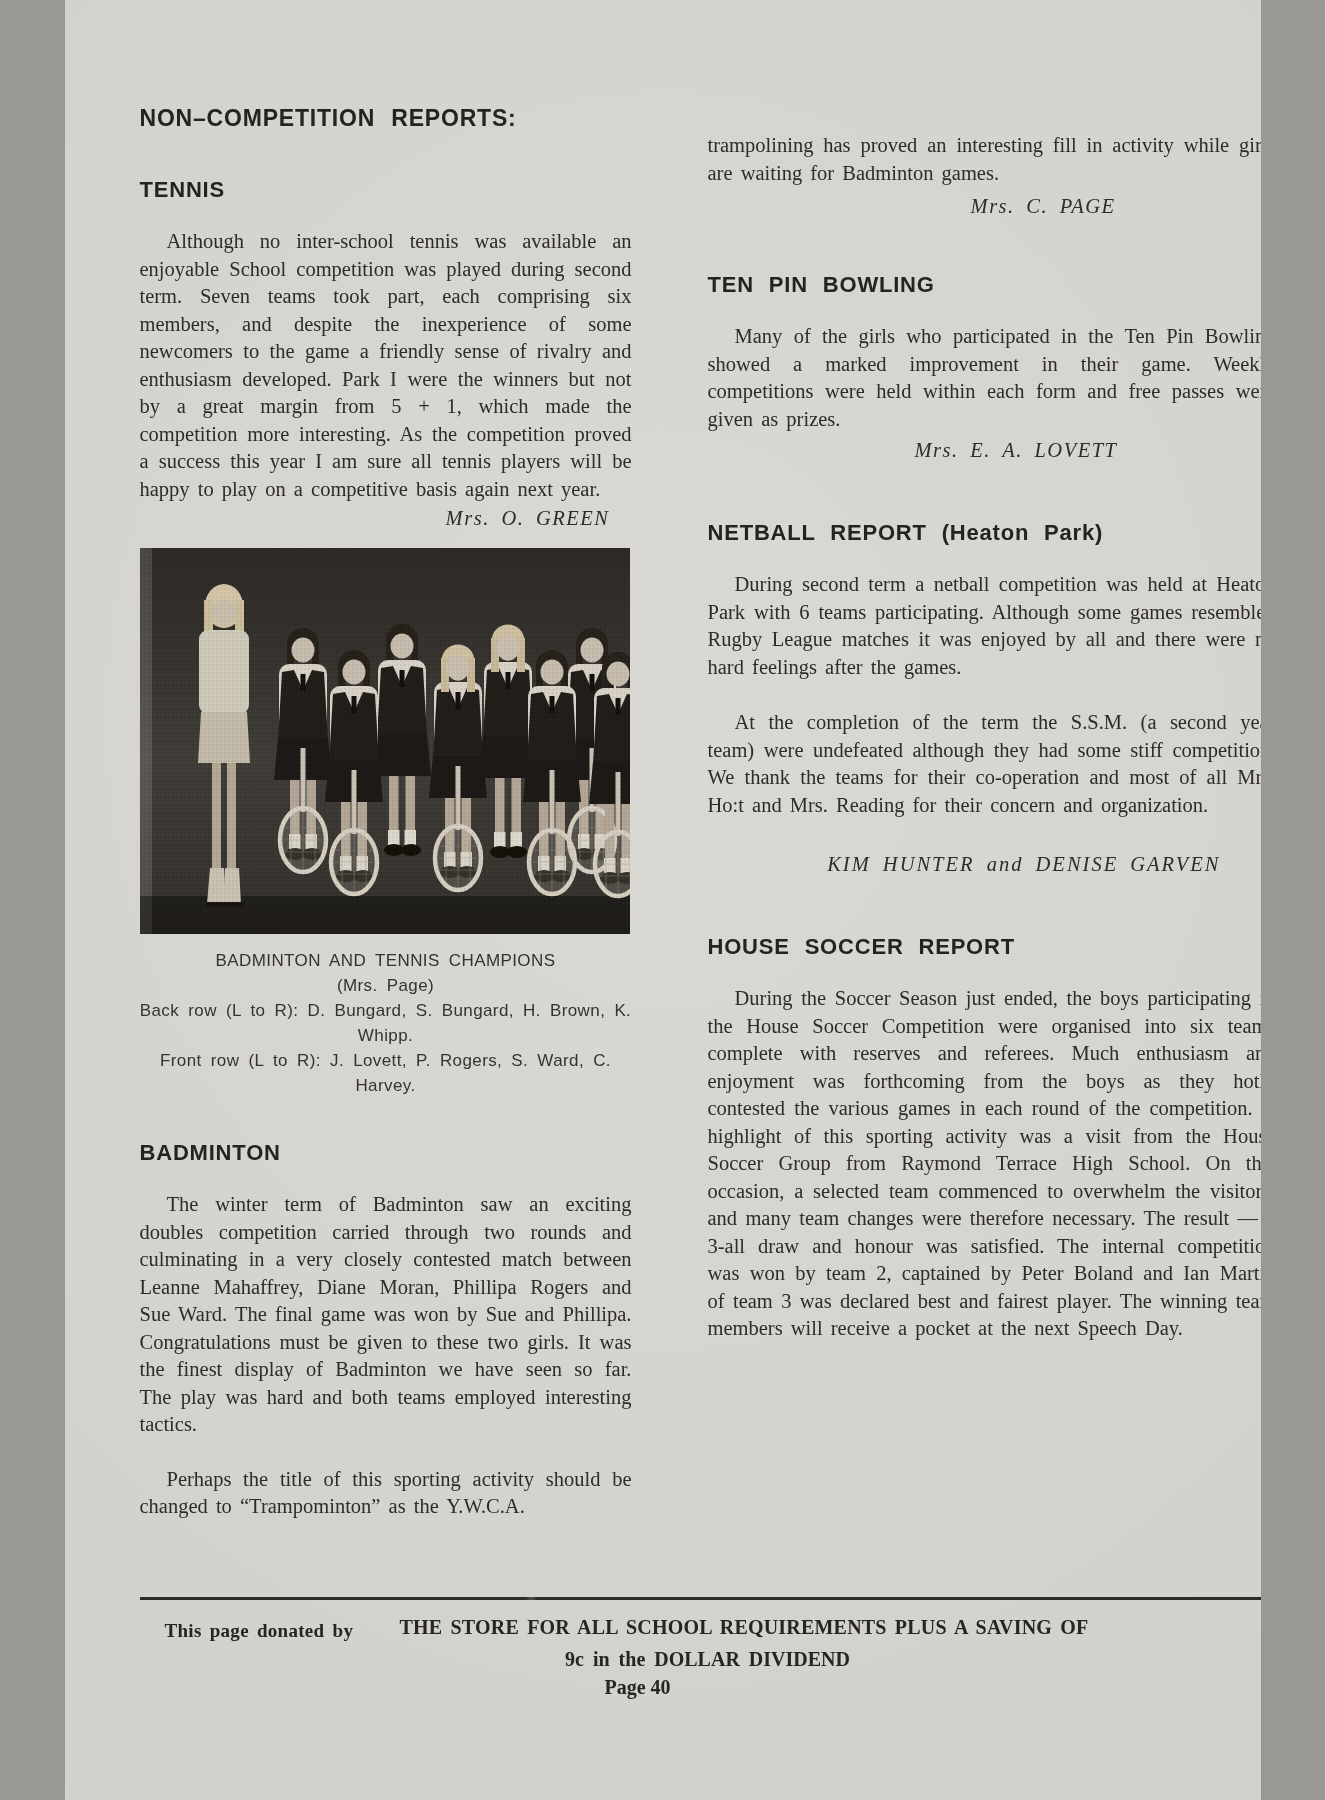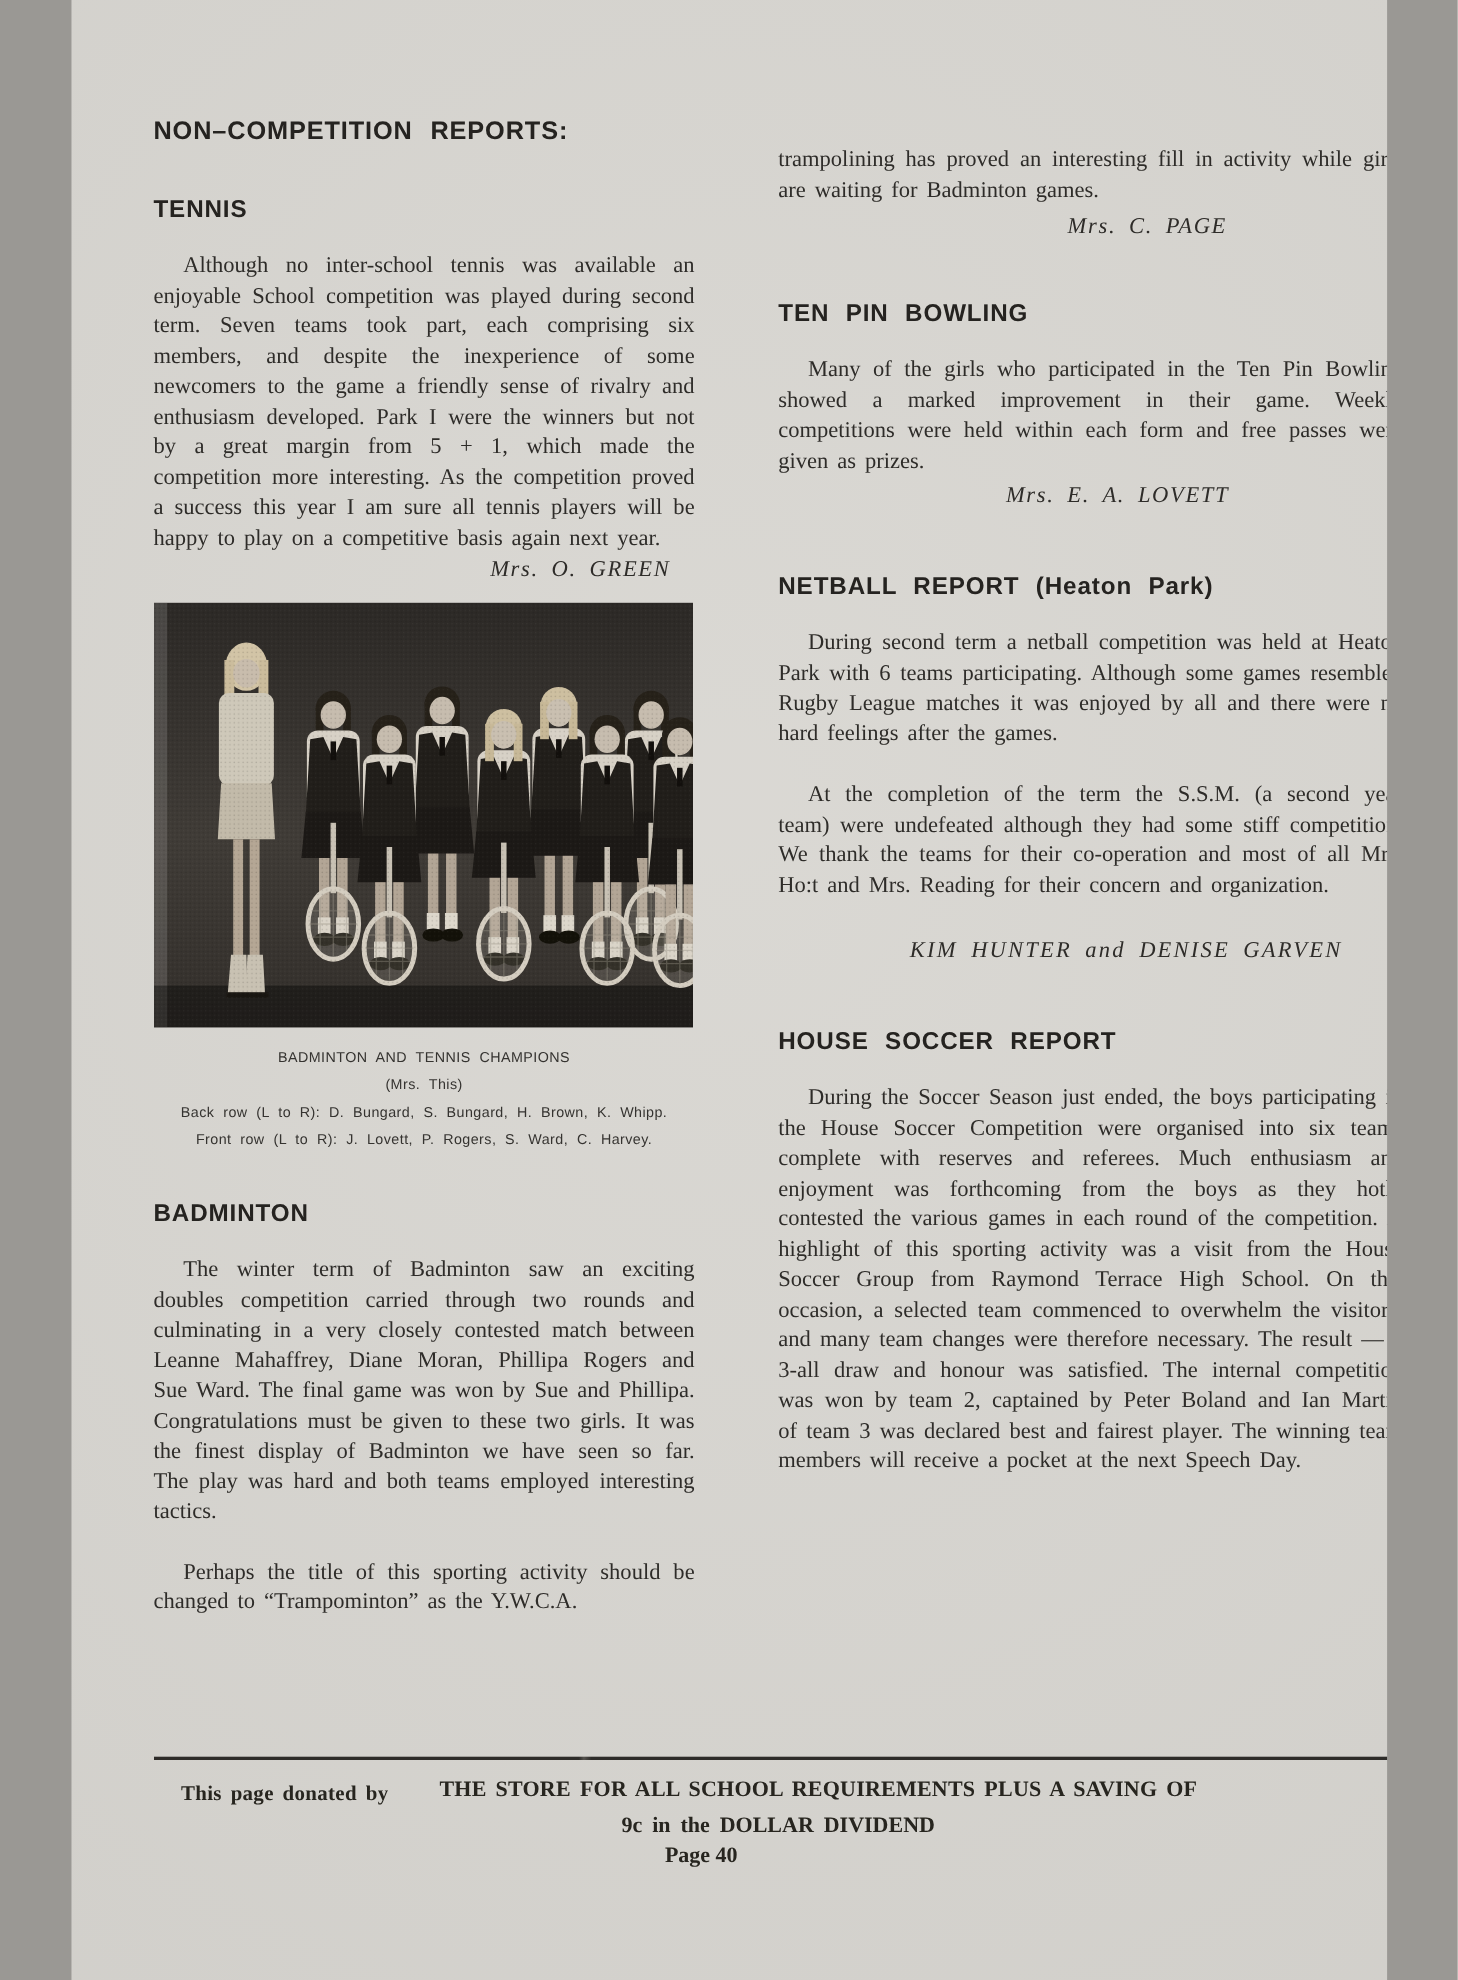--- a/index.html
+++ b/index.html
@@ -38,21 +38,21 @@
   .sig{
     margin:0;font-size:20.5px;line-height:27px;font-style:italic;
     text-align:right;letter-spacing:1.5px;word-spacing:5px;color:#2e2c29;
   }
   .photo-frame{
     margin-top:16px;width:490px;height:386px;
     background:#34312d;position:relative;overflow:hidden;
   }
   .caption{
     font-family:"Liberation Sans", sans-serif;
-    font-size:13px;line-height:25px;color:#353330;
+    font-size:17px;line-height:25px;color:#353330;
     text-align:center;letter-spacing:0.4px;word-spacing:4px;
   }
   .caption p{margin:0;}
   .footer-rule{
     position:absolute;left:75px;top:1597px;width:1136px;height:3px;
     background:linear-gradient(90deg,#2e2c29 0 34%, #55524d 34.4%, #2e2c29 35% 100%);
   }
   .ft{position:absolute;font-family:"Liberation Serif", serif;color:#27251f;}
   .ft-donated{left:100px;top:1620px;font-size:19px;font-weight:600;letter-spacing:0.3px;word-spacing:3px;}
   .ft-sponsor1{left:335px;top:1616px;font-size:20px;font-weight:bold;letter-spacing:0.2px;word-spacing:3px;}
@@ -161,21 +161,21 @@
           <path d="M85,320 L99,320 L101,356 L83,356 Z" fill="#c8c1b2"></path>
           <rect x="66" y="354" width="38" height="5" fill="#191611"></rect>
         </g>
 
         <rect width="490" height="386" fill="url(#halftone)" opacity="0.5"></rect>
       </svg>
     </div>
 
     <div class="caption" style="margin-top:14px;">
       <p>BADMINTON AND TENNIS CHAMPIONS</p>
-      <p>(Mrs. This)</p>
+      <p>(Mrs. Page)</p>
       <p>Back row (L to R): D. Bungard, S. Bungard, H. Brown, K. Whipp.</p>
       <p>Front row (L to R): J. Lovett, P. Rogers, S. Ward, C. Harvey.</p>
     </div>
 
     <h2 class="h-sec" style="margin-top:42px;">BADMINTON</h2>
 
     <p class="body-p" style="margin-top:26px;">The winter term of Badminton saw an exciting doubles competition carried through two rounds and culminating in a very closely contested match between Leanne Mahaffrey, Diane Moran, Phillipa Rogers and Sue Ward. The final game was won by Sue and Phillipa. Congratulations must be given to these two girls. It was the finest display of Badminton we have seen so far. The play was hard and both teams employed interesting tactics.</p>
 
     <p class="body-p" style="margin-top:27px;">Perhaps the title of this sporting activity should be changed to “Trampominton” as the Y.W.C.A.</p>
   </div>

